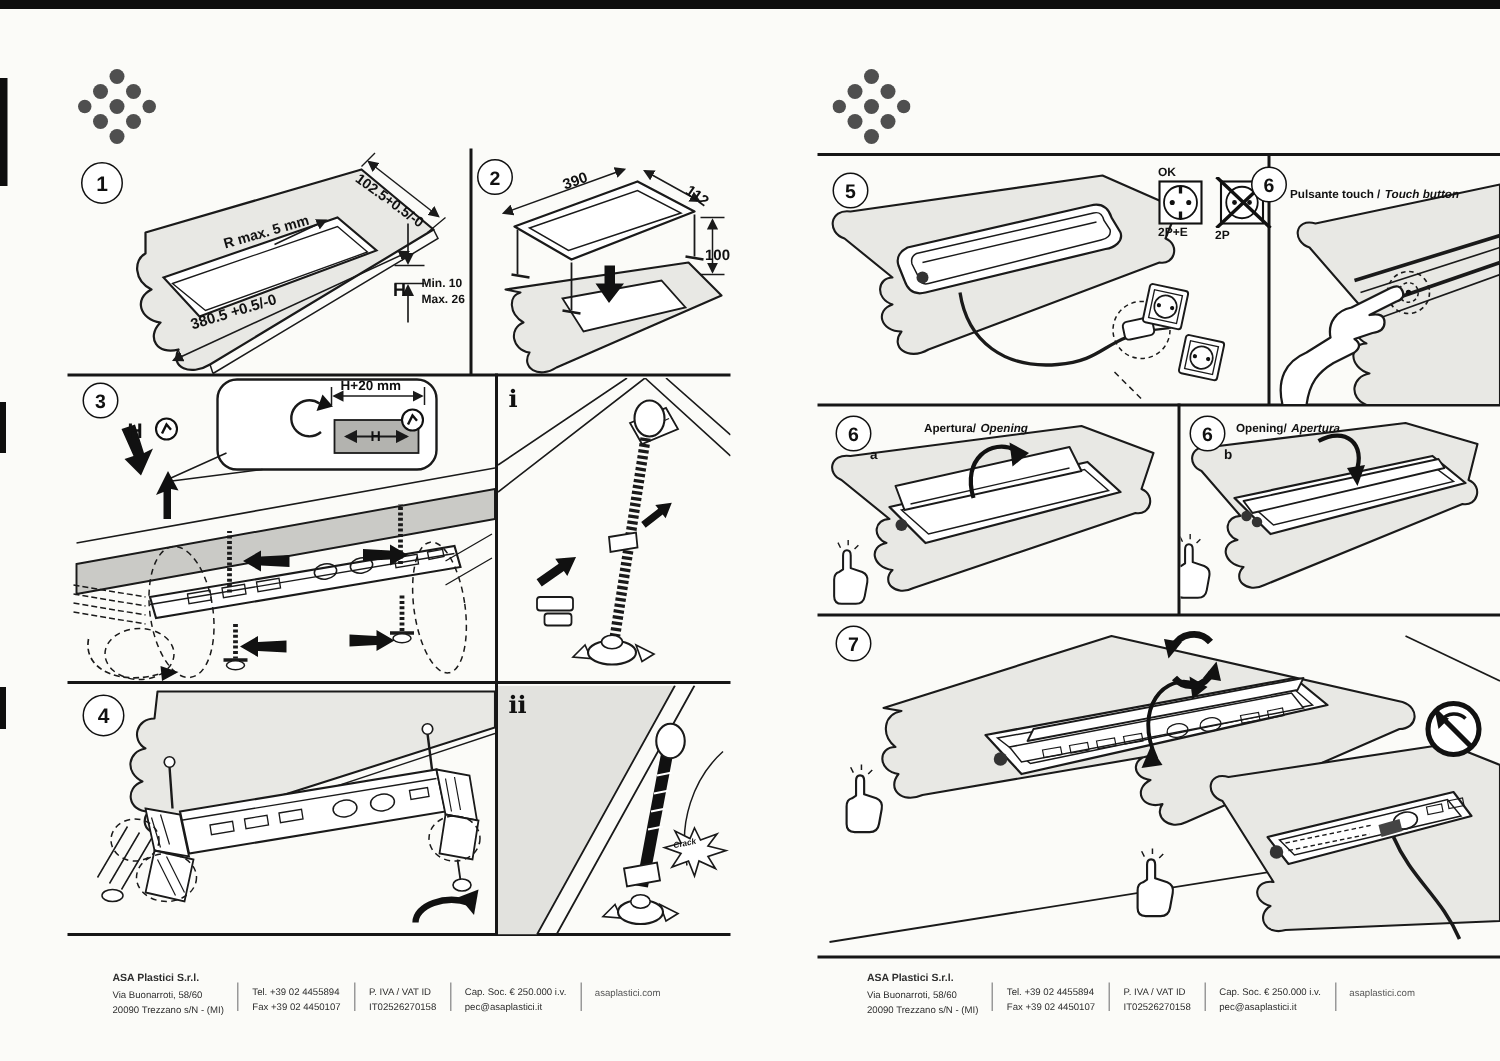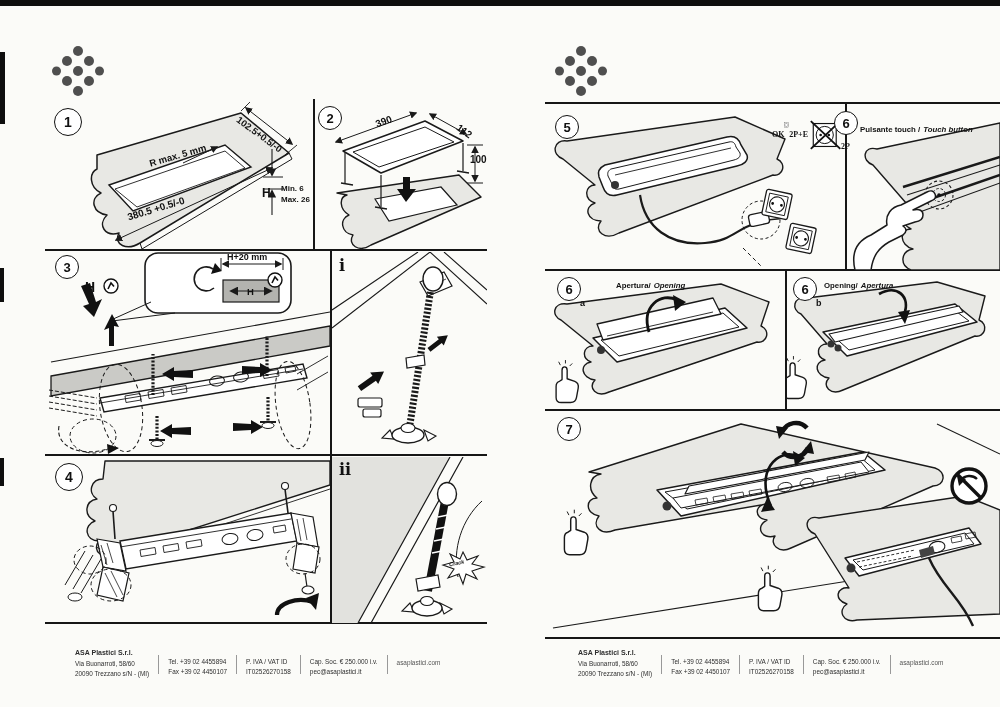--- a/index.html
+++ b/index.html
@@ -9,21 +9,21 @@
   .art{position:absolute;}
   .cn{position:absolute;border:1.7px solid #111;border-radius:50%;background:#fff;display:flex;align-items:center;justify-content:center;font-weight:700;color:#111;}
   .cn28{width:26px;height:26px;font-size:14px;}
   .cn24{width:22px;height:22px;font-size:13px;}
   .sub{position:absolute;font-weight:700;font-size:9px;color:#111;}
   .dim{position:absolute;font-weight:700;color:#111;white-space:nowrap;transform-origin:0 0;font-size:9.5px;}
   .cap{position:absolute;font-size:7.8px;font-weight:700;color:#111;white-space:nowrap;}
   .cap .en{font-style:italic;margin-left:3px;}
   .rlabel{position:absolute;font-family:"DejaVu Serif",serif;font-weight:700;font-size:16px;color:#111;line-height:1;}
   .crack{position:absolute;font-size:5.5px;font-weight:700;font-style:italic;transform:rotate(-12deg);color:#111;}
-  .plug-icn{position:absolute;display:flex;flex-direction:row;align-items:flex-end;font-family:Liberation Serif, serif;}
+  .plug-icn{position:absolute;display:flex;flex-direction:column;align-items:flex-start;}
   .plug-icn .t{font-size:8px;font-weight:700;color:#111;line-height:1.2;}
   .footer{position:absolute;top:648px;display:flex;align-items:flex-start;font-size:6.4px;color:#2e2e2e;line-height:1.55;}
   .fcol{white-space:nowrap;}
   .fdiv{width:1px;background:#999;height:19px;margin:7px 9px 0 9px;}
   .fcompany{font-weight:700;font-size:7px;}
   .fsite{padding-top:10px;color:#555;}
   .scan{position:absolute;background:#0e0e0e;}
   svg{display:block;}
 </style>
 </head>
@@ -110,42 +110,42 @@
   <path d="M227,120 L227,96" stroke="#1a1a1a" stroke-width="1.1" marker-end="url(#mA)"></path>
   <path d="M218,82 L238,82 M218,94 L238,94" stroke="#1a1a1a" stroke-width="1"></path>
 </svg>
 <div class="cn cn28" style="left:54px;top:108px">
       <span>1</span>
     </div>
 <div class="dim" style="left:148px;top:158px;transform:rotate(-16deg)">R max. 5 mm</div>
 <div class="dim" style="left:241px;top:114px;transform:rotate(36deg)">102.5+0.5/-0</div>
 <div class="dim" style="left:126px;top:212px;transform:rotate(-17deg);font-size:10px">380.5 +0.5/-0</div>
 <div class="dim" style="left:262px;top:186px;font-size:12px">H</div>
-<div class="dim" style="left:281px;top:184px;font-size:8px">Min. 6</div>
+<div class="dim" style="left:281px;top:184px;font-size:8px">Min. 10</div>
 <div class="dim" style="left:281px;top:195px;font-size:8px">Max. 26</div>
 
 <svg class="art" style="left:313px;top:95px" width="174" height="155" viewBox="0 0 174 155">
   <path d="M24,98 L146,80 L168,102 L58,150 C46,158 34,150 40,140 C28,138 26,124 36,120 C26,114 26,102 34,100 Z" fill="#e8e8e4" stroke="#1a1a1a" stroke-width="1.4" stroke-linejoin="round"></path>
   <path d="M62,104 L128,92 L144,110 L76,126 Z" fill="#fff" stroke="#1a1a1a" stroke-width="1.2"></path>
   <path d="M32,58 L32,88 M68,80 L68,112 M150,48 L150,76" stroke="#1a1a1a" stroke-width="1.2"></path>
   <path d="M28,88 L40,90 M62,112 L74,114 M144,76 L156,78" stroke="#1a1a1a" stroke-width="1.6"></path>
   <path d="M30,56 L112,26 L150,46 L68,78 Z" fill="#fff" stroke="#1a1a1a" stroke-width="1.5" stroke-linejoin="round"></path>
   <path d="M40,57 L112,32 L141,47 L66,72 Z" fill="none" stroke="#1a1a1a" stroke-width="1"></path>
   <polygon points="90,82 97,82 97,94 103,94 93,107 84,94 90,94" fill="#111"></polygon>
   <path d="M23,47 L103,18" fill="none" stroke="#1a1a1a" stroke-width="1" marker-start="url(#mA)" marker-end="url(#mA)"></path>
   <path d="M117,19 L153,39" fill="none" stroke="#1a1a1a" stroke-width="1" marker-start="url(#mA)" marker-end="url(#mA)"></path>
   <path d="M162,52 L162,86" fill="none" stroke="#1a1a1a" stroke-width="1" marker-start="url(#mA)" marker-end="url(#mA)"></path>
   <path d="M154,50 L170,50 M154,88 L170,88" stroke="#1a1a1a" stroke-width="1"></path>
 </svg>
 <div class="cn cn24" style="left:318px;top:106px">
       <span>2</span>
     </div>
 <div class="dim" style="left:374px;top:119px;transform:rotate(-20deg);font-size:10px">390</div>
 <div class="dim" style="left:461px;top:122px;transform:rotate(35deg);font-size:10px">112</div>
-<div class="dim" style="left:470px;top:154px;font-size:10px">100</div>
+<div class="dim" style="left:470px;top:165px;font-size:10px">100</div>
 
 <svg class="art" style="left:45px;top:250px" width="285" height="205" viewBox="0 0 285 205">
   <path d="M6,112 L285,62" stroke="#1a1a1a" stroke-width="1.1" fill="none"></path>
   <path d="M6,126 L285,76 L285,96 L6,146 Z" fill="#cacac6" stroke="#1a1a1a" stroke-width="1.3"></path>
   <rect x="100" y="3" width="146" height="60" rx="13" fill="#fff" stroke="#1a1a1a" stroke-width="1.6"></rect>
   <path d="M106,52 L66,70 M130,63 L67,71" stroke="#1a1a1a" stroke-width="1" fill="none"></path>
   <path d="M168,19 A12,12 0 1 0 169,38" fill="none" stroke="#1a1a1a" stroke-width="1.6"></path>
   <polygon points="170,13 177,21 166,24" fill="#111"></polygon>
   <path d="M178,14 L236,14" fill="none" stroke="#1a1a1a" stroke-width="1" marker-start="url(#mA)" marker-end="url(#mA)"></path>
   <path d="M176,8 L176,20 M238,8 L238,20" stroke="#1a1a1a" stroke-width="1"></path>

